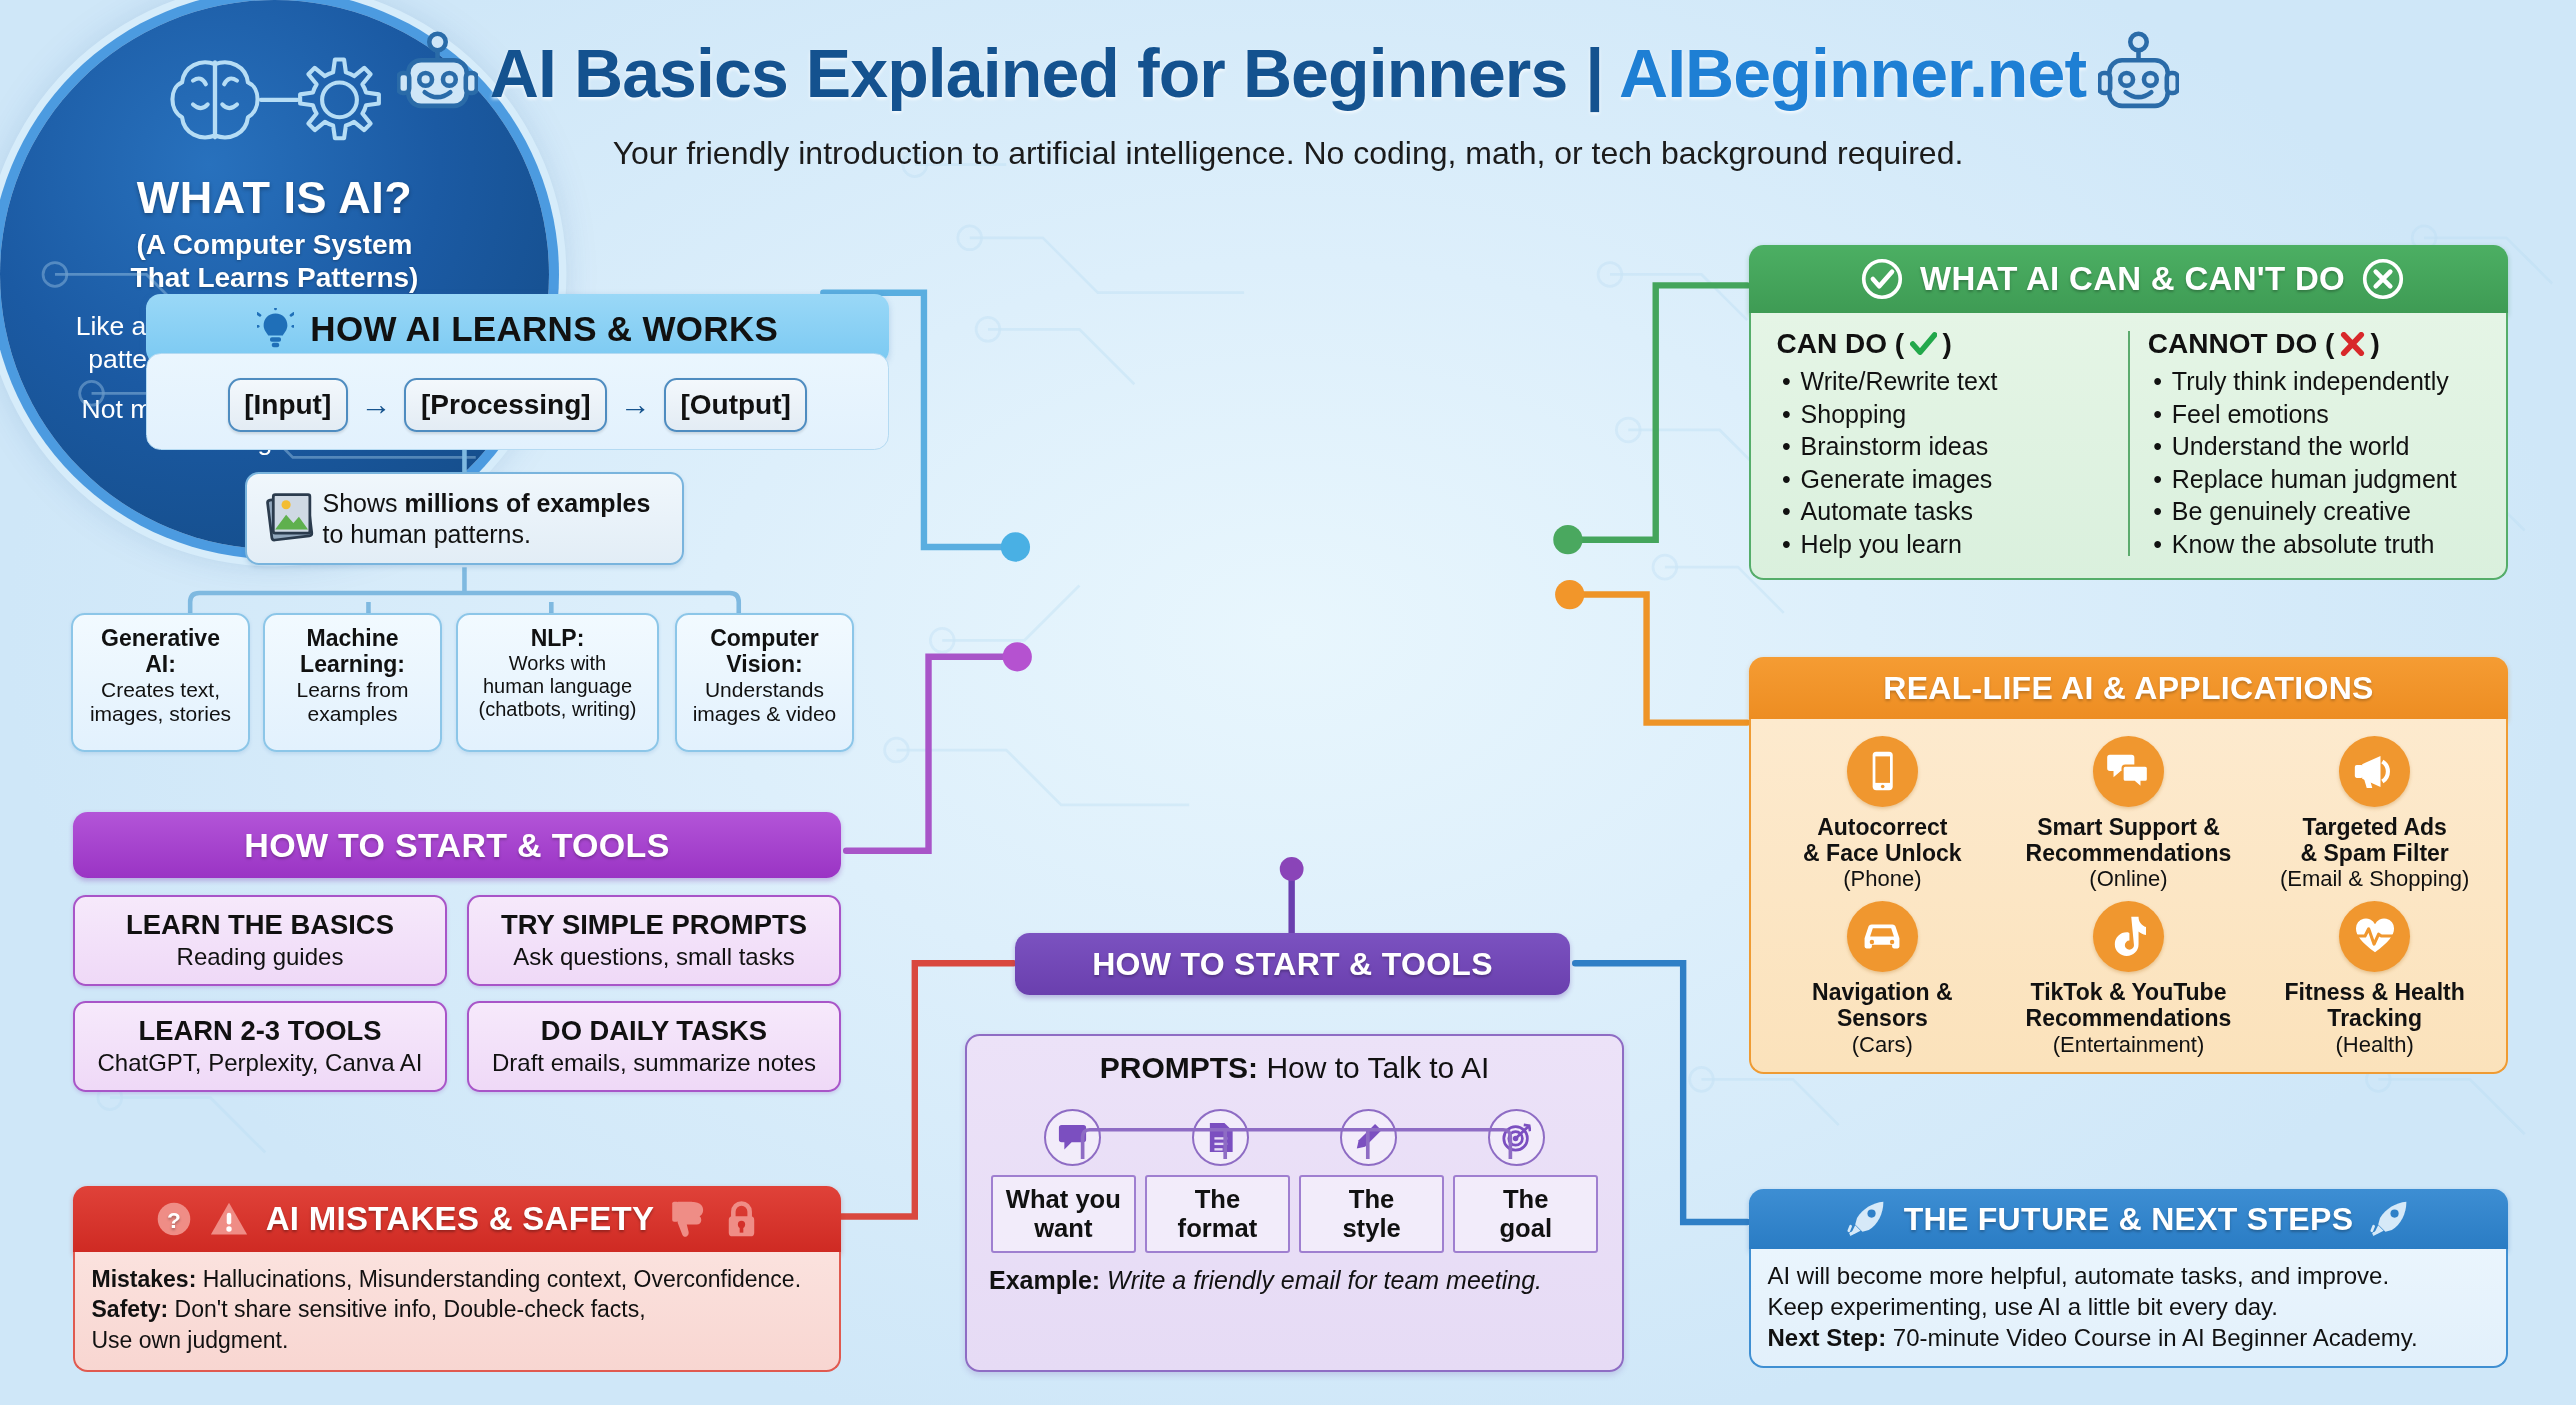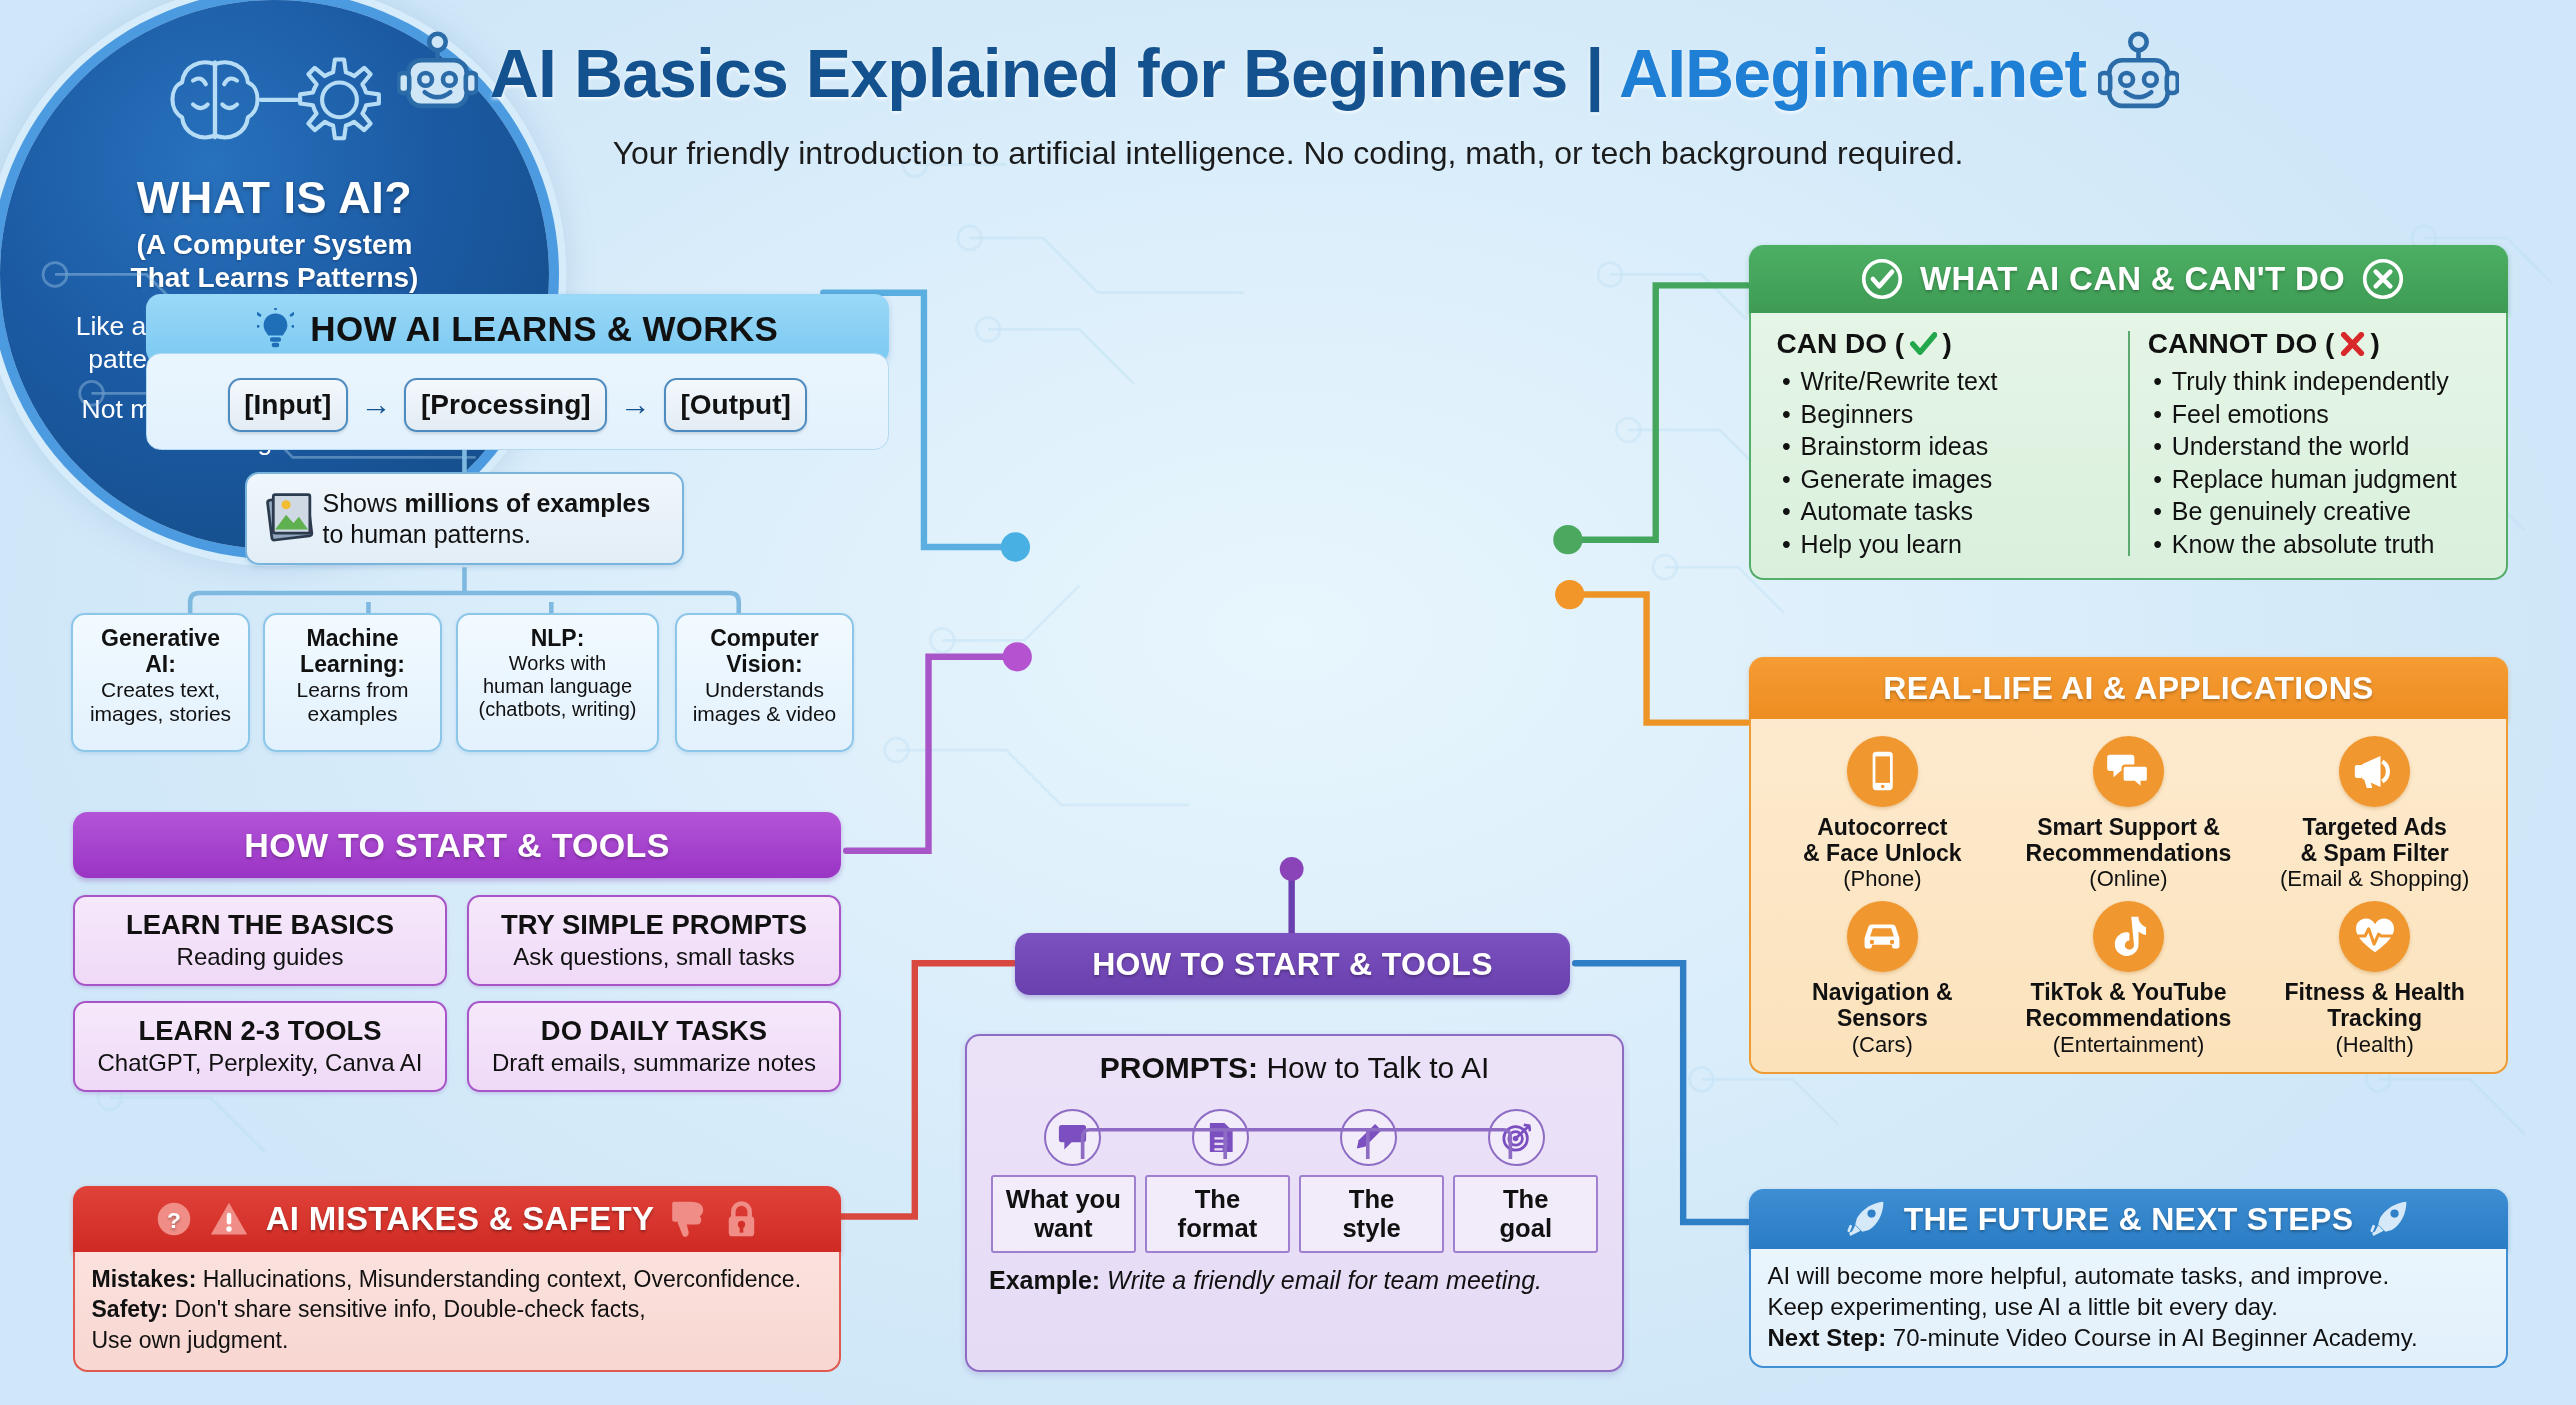--- a/index.html
+++ b/index.html
@@ -511,21 +511,21 @@
         <span>CAN DO (</span>
         <span>
           <svg width="27.4" height="24" viewBox="0 0 30 26">
               <path d="M3,13 L11,22 L27,3" fill="none" stroke="#22a84b" stroke-width="6" stroke-linecap="round" stroke-linejoin="round"></path>
             </svg>
         </span>
         <span>)</span>
       </h4>
       <ul>
         <li>Write/Rewrite text</li>
-        <li>Beginners</li>
+        <li>Shopping</li>
         <li>Brainstorm ideas</li>
         <li>Generate images</li>
         <li>Automate tasks</li>
         <li>Help you learn</li>
       </ul>
     </div>
     <div class="colsep"></div>
     <div class="col">
       <h4>
         <span>CANNOT DO (</span>

